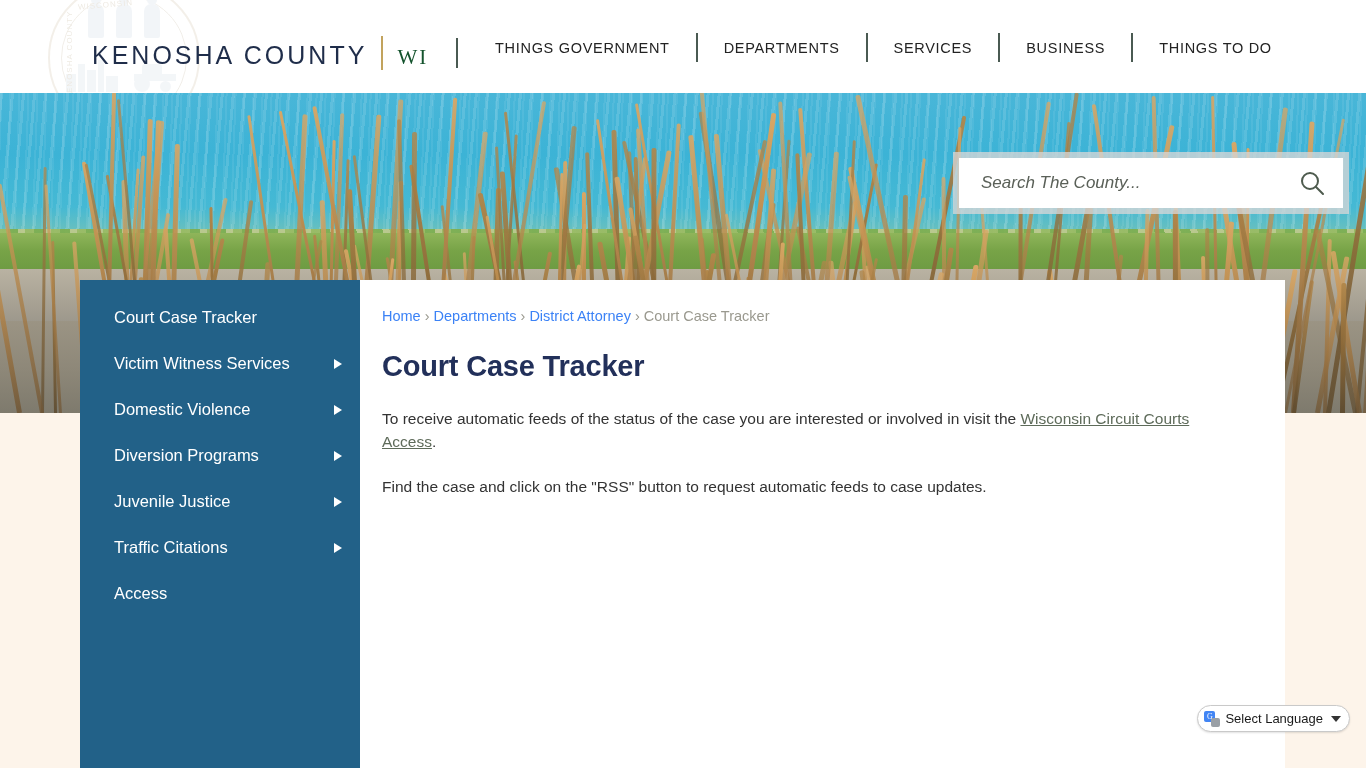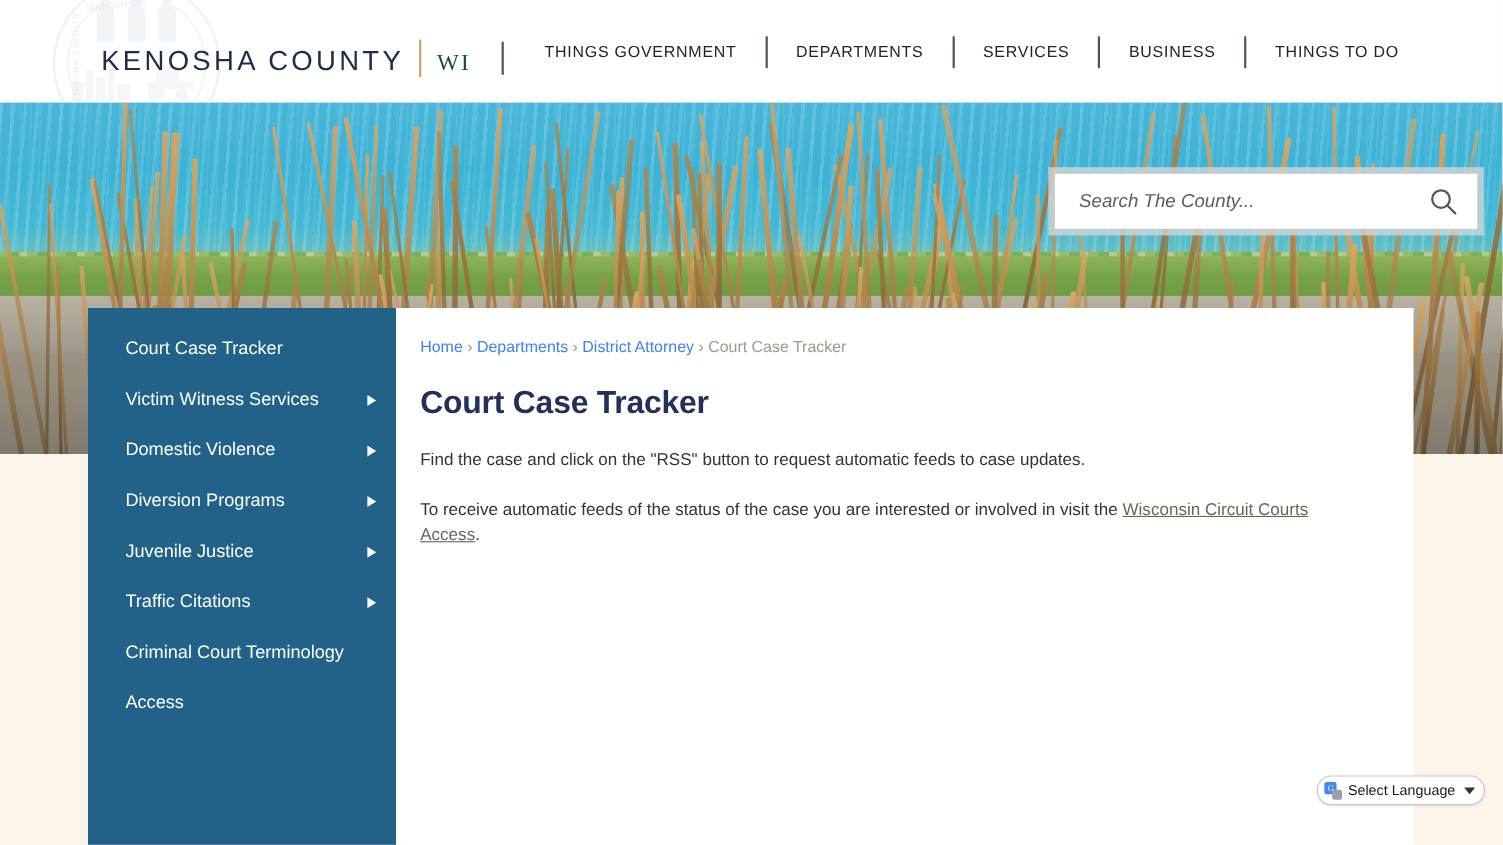--- a/index.html
+++ b/index.html
@@ -651,34 +651,31 @@
       </div>
       <div class="side-item">
         <span class="side-label">Juvenile Justice</span>
         <span class="side-arrow"></span>
       </div>
       <div class="side-item">
         <span class="side-label">Traffic Citations</span>
         <span class="side-arrow"></span>
       </div>
       <div class="side-item">
-        <span class="side-label">Criminal Court Terminology</span>
-      </div>
-      <div class="side-item">
         <span class="side-label">Access</span>
       </div>
     </aside>
 
   <main class="main">
     <div class="breadcrumb" id="breadcrumb"><a href="#">Home</a><span class="crumb-sep">›</span><a href="#">Departments</a><span class="crumb-sep">›</span><a href="#">District Attorney</a><span class="crumb-sep">›</span><span>Court Case Tracker</span></div>
     <h1 class="page-title">Court Case Tracker</h1>
-    <p class="para">Find the case and click on the "RSS" button to request automatic feeds to case updates.</p>
     <p class="para">
       <span>To receive automatic feeds of the status of the case you are interested or involved in visit the </span><a href="#">Wisconsin Circuit Courts Access</a><span>.</span>
     </p>
+    <p class="para">Find the case and click on the "RSS" button to request automatic feeds to case updates.</p>
   </main>
 </div>
 
 <div class="translate">
   <span class="g-icon">
     <span class="blue">G</span>
     <span class="gray"></span>
   </span>
   <span class="translate-label">Select Language</span>
   <span class="caret"></span>

